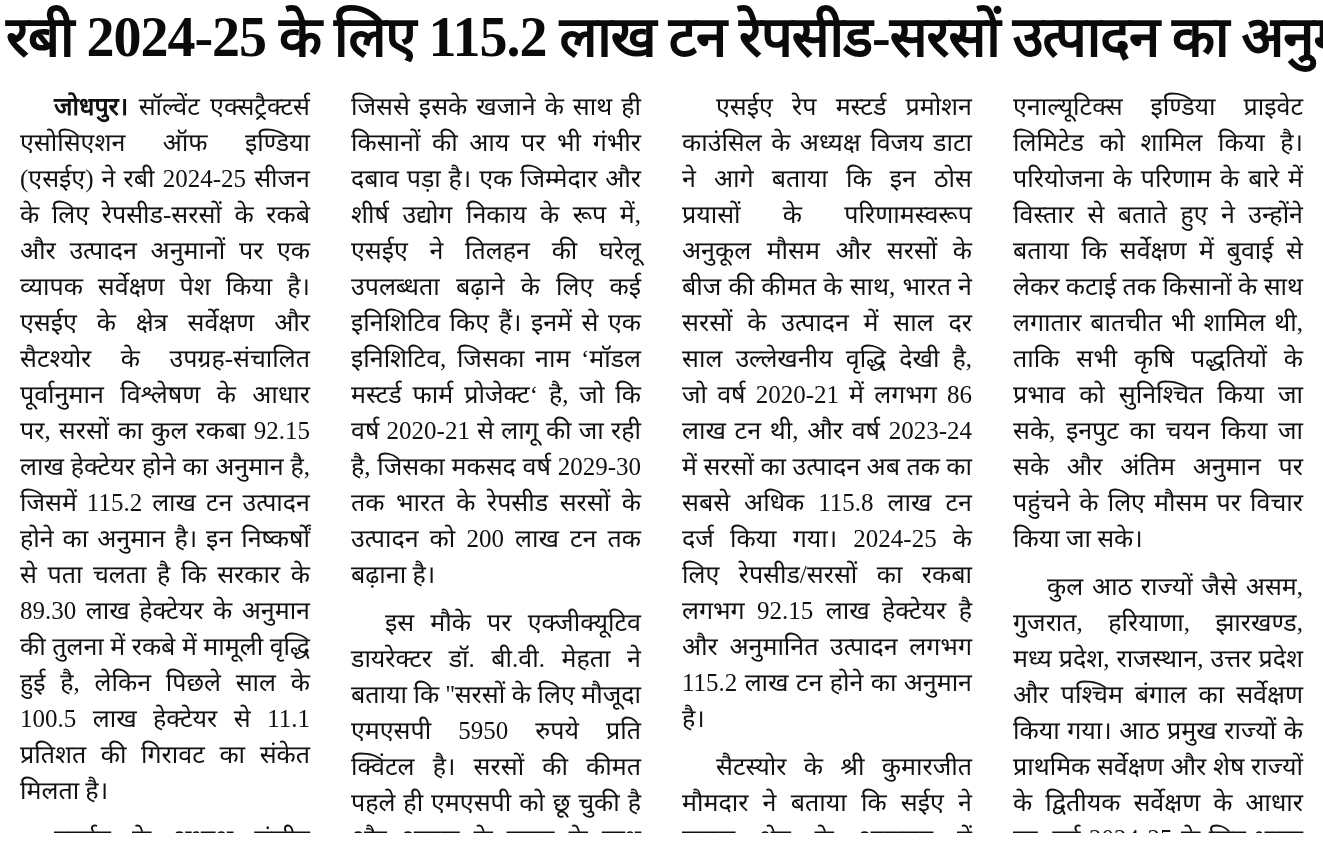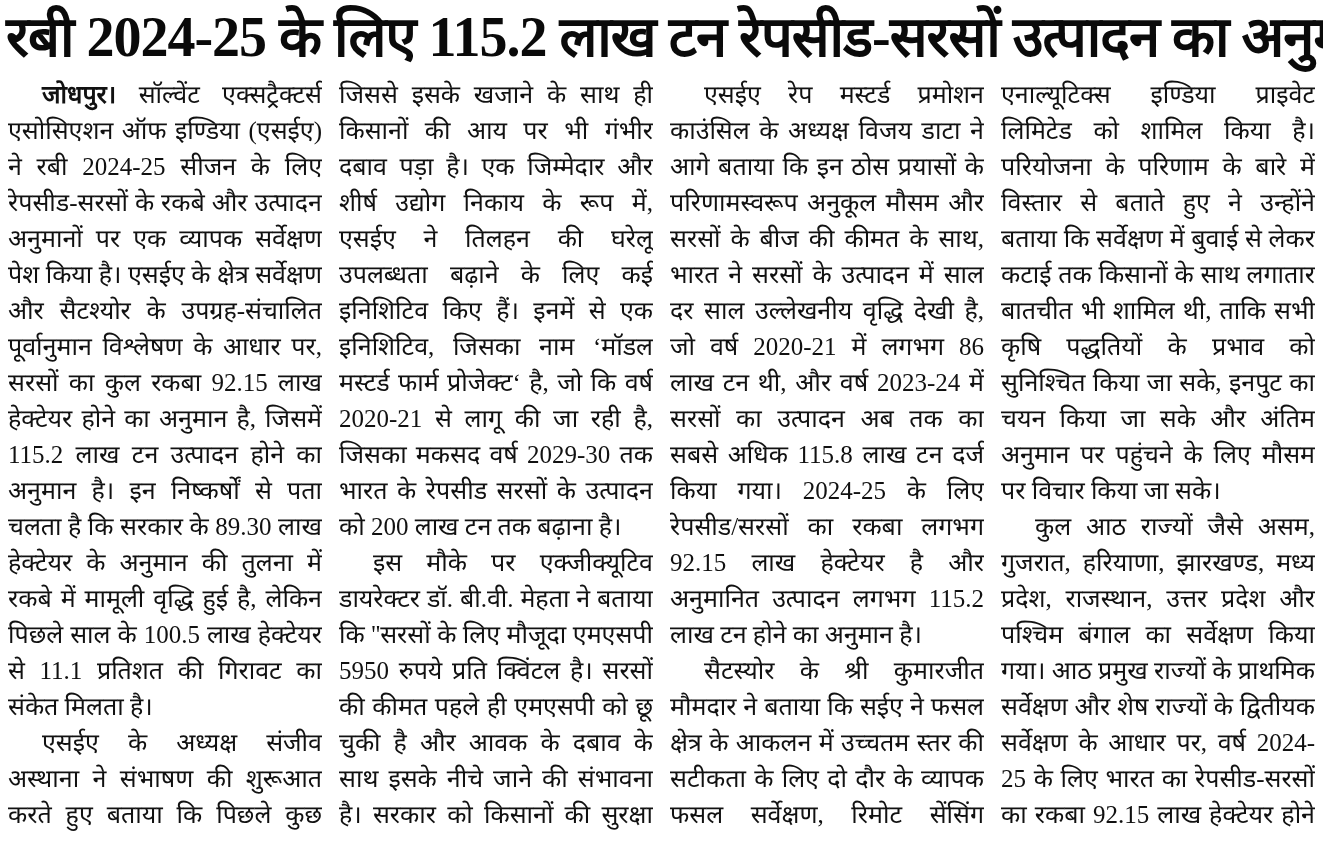--- a/index.html
+++ b/index.html
@@ -37,21 +37,21 @@
   .column {
     flex: 1 1 0;
     min-width: 0;
     text-align: justify;
     text-justify: inter-word;
     font-size: 25px;
     line-height: 36px;
     overflow: hidden;
   }
   .para {
-    margin: 0;
+    margin: 12px;
     text-align: justify;
   }
   .para.indent {
     text-indent: 34px;
   }
   .dateline {
     font-weight: bold;
   }
 </style>
 </head>

